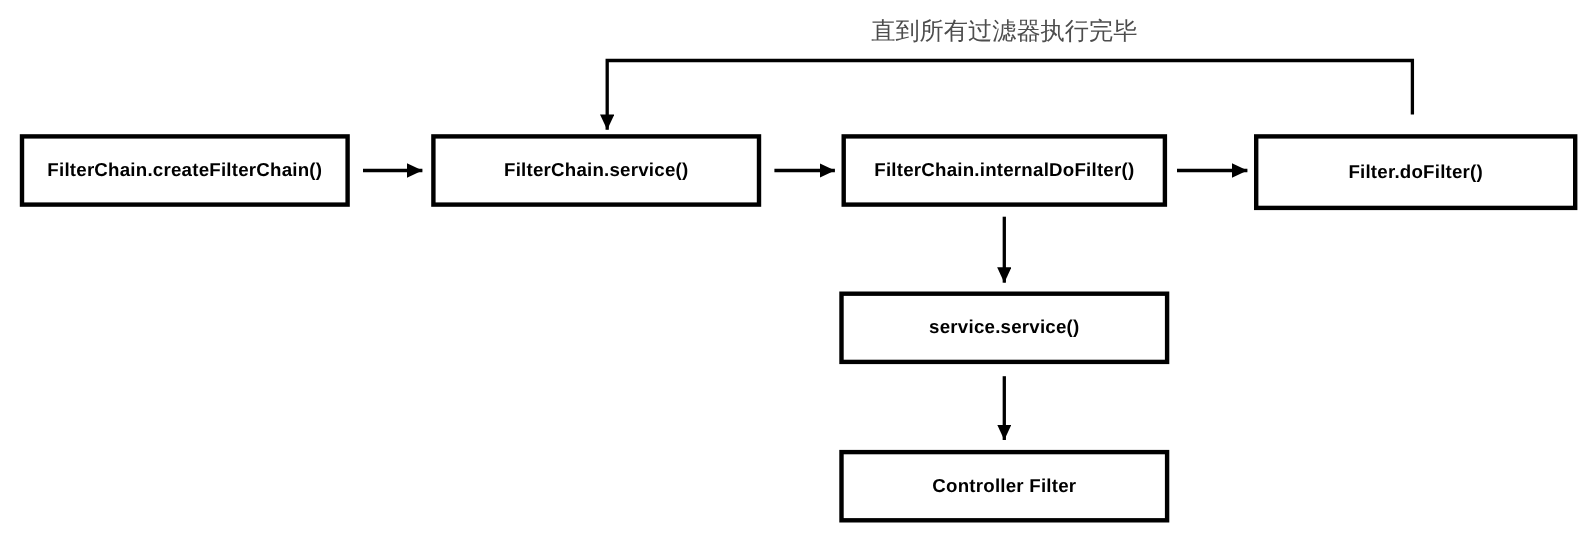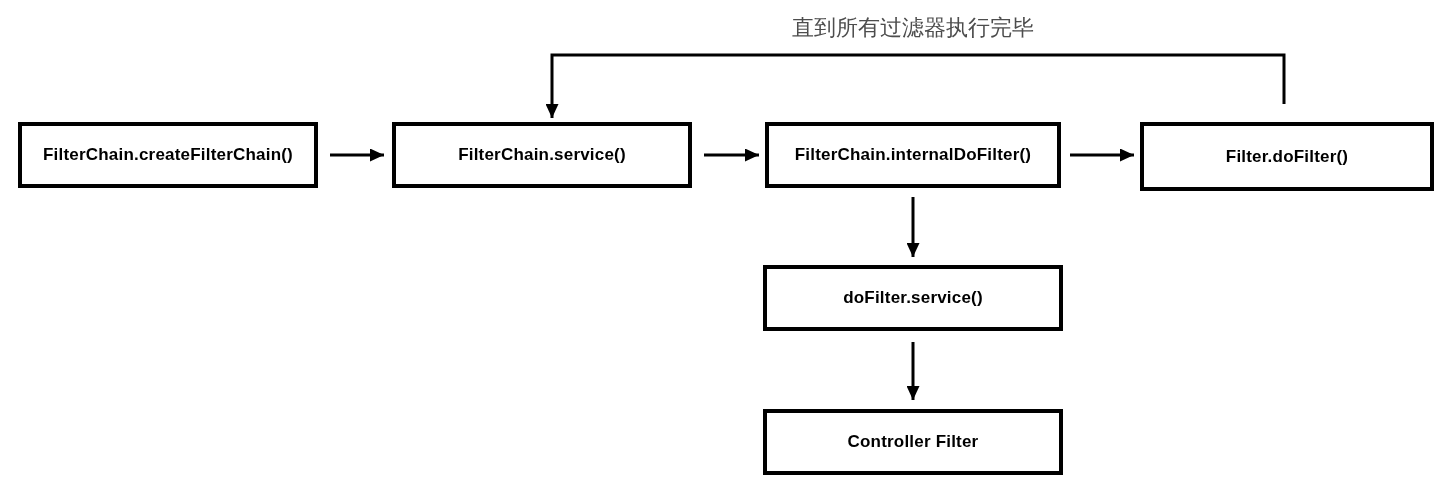--- a/index.html
+++ b/index.html
@@ -86,21 +86,21 @@
 
   <div class="node node-internal">
     <span>FilterChain.internalDoFilter()</span>
   </div>
 
   <div class="node node-filter">
     <span>Filter.doFilter()</span>
   </div>
 
   <div class="node node-servlet">
-    <span>doFilter.service()</span>
+    <span>service.service()</span>
   </div>
 
   <div class="node node-controller">
     <span>Controller Filter</span>
   </div>
 
   <div class="note note-loop">直到所有过滤器执行完毕</div>
 
 </div>
 

